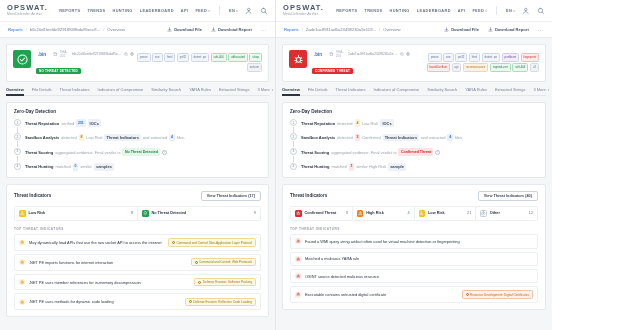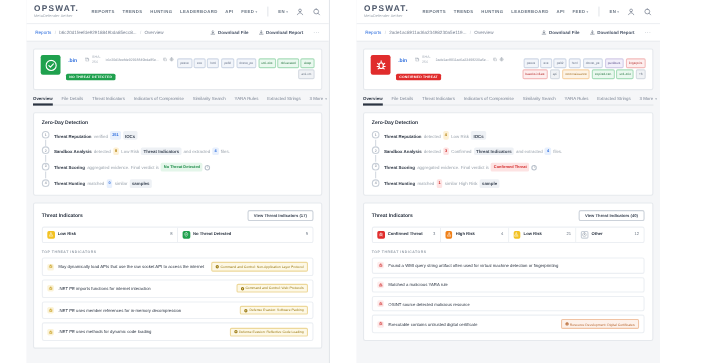--- a/index.html
+++ b/index.html
@@ -9,21 +9,20 @@
     background: #ffffff;
     overflow: hidden;
   }
   .screen { display: flex; width: 640px; height: 330px; }
   .pane {
     width: 276px; height: 330px;
     background: #f5f6f8;
     position: relative;
     overflow: hidden;
     border-right: 1px solid #e3e6ea;
-    margin-left: 24px;
   }
   .pane:last-child { border-right: none; }
 
   
   .topbar {
     height: 22px; background: #fff;
     display: flex; align-items: center;
     padding: 0 7px;
     border-bottom: 1px solid #edeff2;
   }

